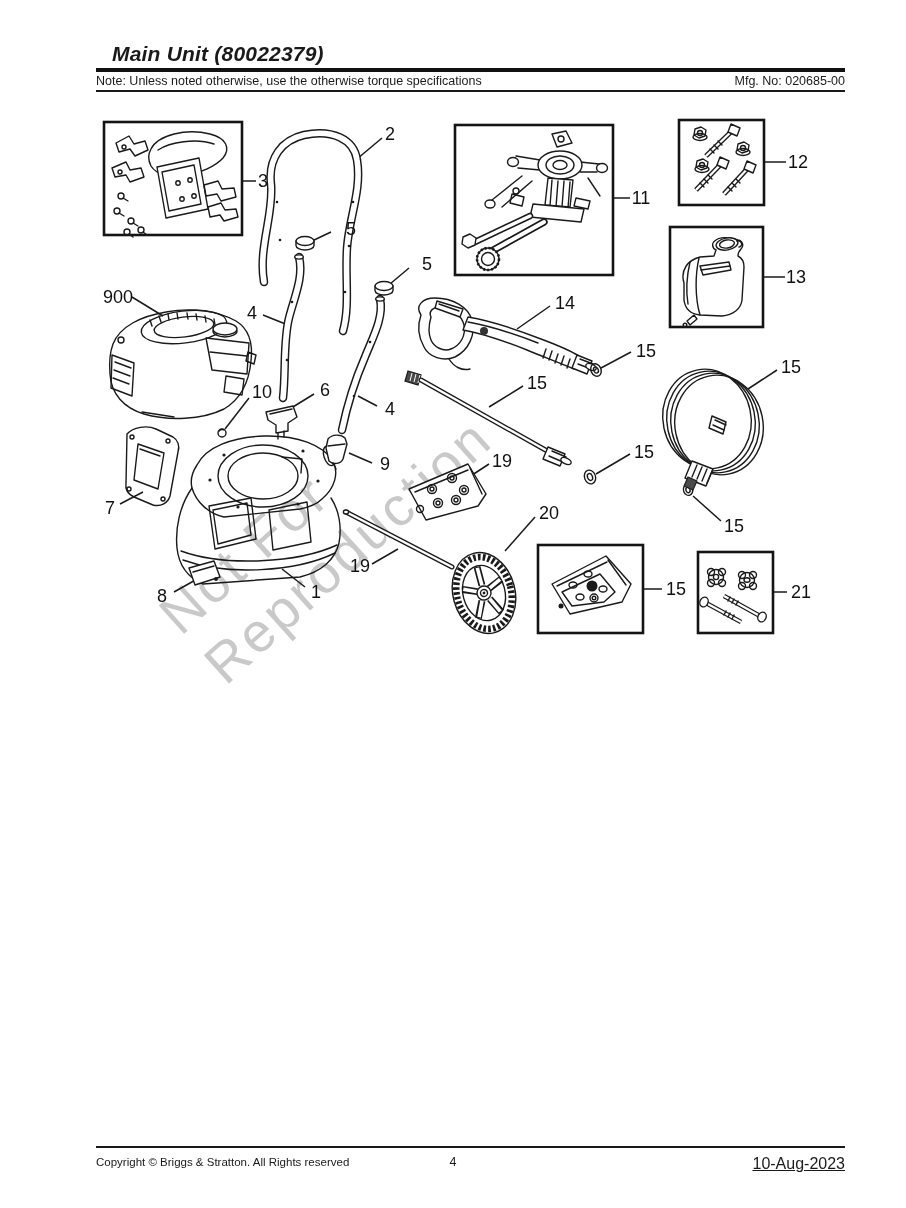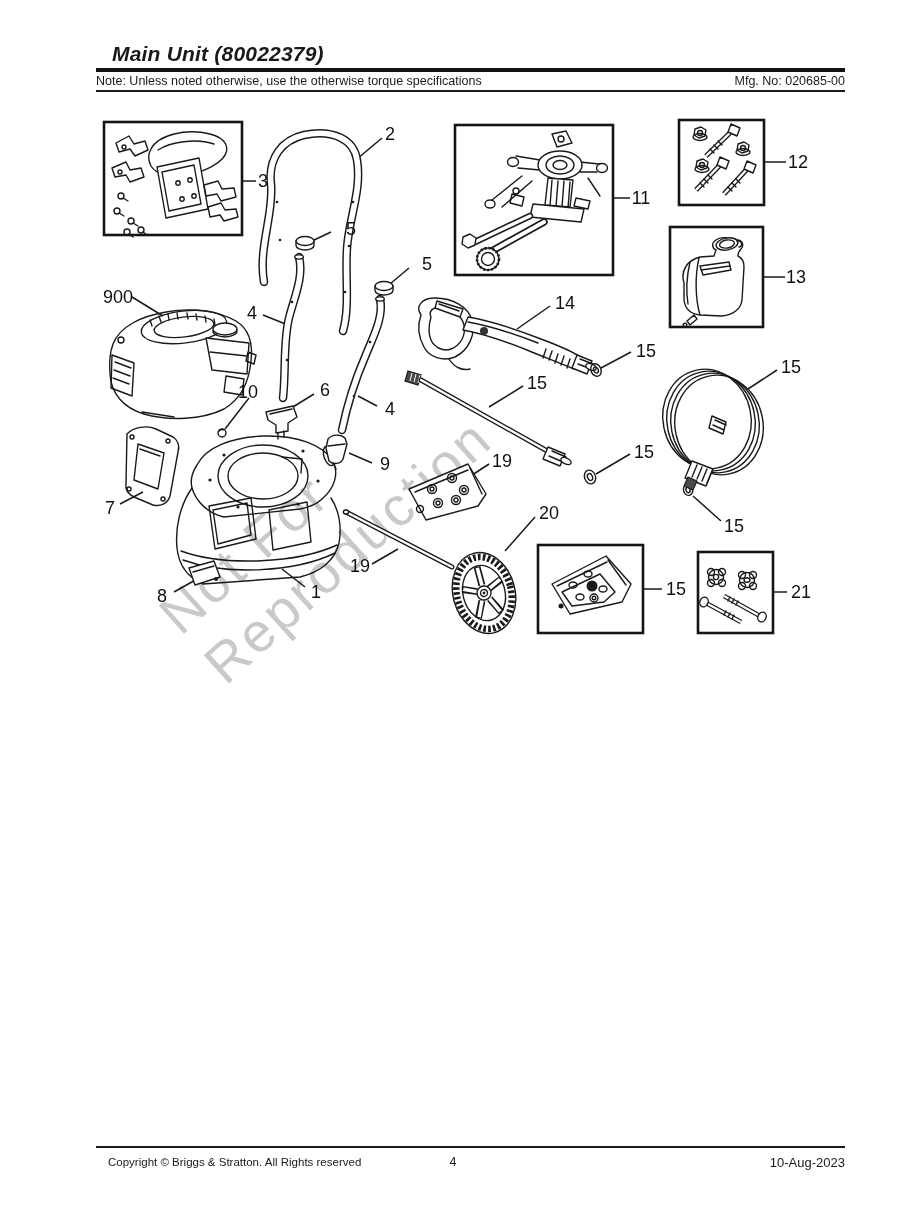--- a/index.html
+++ b/index.html
@@ -15,23 +15,23 @@
   .watermark{
     position:absolute;left:146px;top:598px;transform:rotate(-42deg);transform-origin:0 0;
     font-size:55px;line-height:1.22;letter-spacing:3px;white-space:nowrap;color:#c9c9c9;z-index:1;
   }
   .art{position:absolute;left:0;top:0;z-index:2;}
   .callout{
     position:absolute;transform:translate(-50%,-50%);font-size:18px;color:#111;z-index:3;
     white-space:nowrap;
   }
   .rule-footer{position:absolute;left:96px;width:749px;top:1146px;height:2px;background:#1a1a1a;}
-  .ftr-copy{position:absolute;left:96px;top:1156px;font-size:11.5px;margin-left:12px;}
+  .ftr-copy{position:absolute;left:96px;top:1156px;font-size:11.5px;}
   .ftr-page{position:absolute;left:0;width:906px;top:1155px;font-size:12.5px;text-align:center;}
-  .ftr-date{position:absolute;right:61px;top:1155px;font-size:13px;}
+  .ftr-date{position:absolute;right:61px;top:1155px;font-size:16px;text-decoration:underline;}
   
   .ln{fill:none;stroke:#1a1a1a;stroke-width:1.4;stroke-linecap:round;stroke-linejoin:round;}
   .lnw{fill:#ffffff;stroke:#1a1a1a;stroke-width:1.4;stroke-linecap:round;stroke-linejoin:round;}
   .box{fill:none;stroke:#141414;stroke-width:2.6;}
   .ldr{fill:none;stroke:#1a1a1a;stroke-width:1.5;}
   .tubo{fill:none;stroke:#1a1a1a;stroke-width:8.5;stroke-linecap:round;}
   .tubi{fill:none;stroke:#ffffff;stroke-width:5.6;stroke-linecap:round;}
   .rodo{fill:none;stroke:#1a1a1a;stroke-width:5;stroke-linecap:round;}
   .rodi{fill:none;stroke:#ffffff;stroke-width:2.4;stroke-linecap:round;}
 </style>
@@ -484,21 +484,21 @@
 <span class="callout" style="left:641px;top:198px">11</span>
 <span class="callout" style="left:798px;top:162px">12</span>
 <span class="callout" style="left:796px;top:277px">13</span>
 <span class="callout" style="left:118px;top:297px">900</span>
 <span class="callout" style="left:252px;top:313px">4</span>
 <span class="callout" style="left:565px;top:303px">14</span>
 <span class="callout" style="left:646px;top:351px">15</span>
 <span class="callout" style="left:537px;top:383px">15</span>
 <span class="callout" style="left:791px;top:367px">15</span>
 <span class="callout" style="left:644px;top:452px">15</span>
-<span class="callout" style="left:248px;top:392px">10</span>
+<span class="callout" style="left:262px;top:392px">10</span>
 <span class="callout" style="left:325px;top:390px">6</span>
 <span class="callout" style="left:390px;top:409px">4</span>
 <span class="callout" style="left:385px;top:464px">9</span>
 <span class="callout" style="left:502px;top:461px">19</span>
 <span class="callout" style="left:110px;top:508px">7</span>
 <span class="callout" style="left:734px;top:526px">15</span>
 <span class="callout" style="left:316px;top:592px">1</span>
 <span class="callout" style="left:162px;top:596px">8</span>
 <span class="callout" style="left:360px;top:566px">19</span>
 <span class="callout" style="left:549px;top:513px">20</span>

